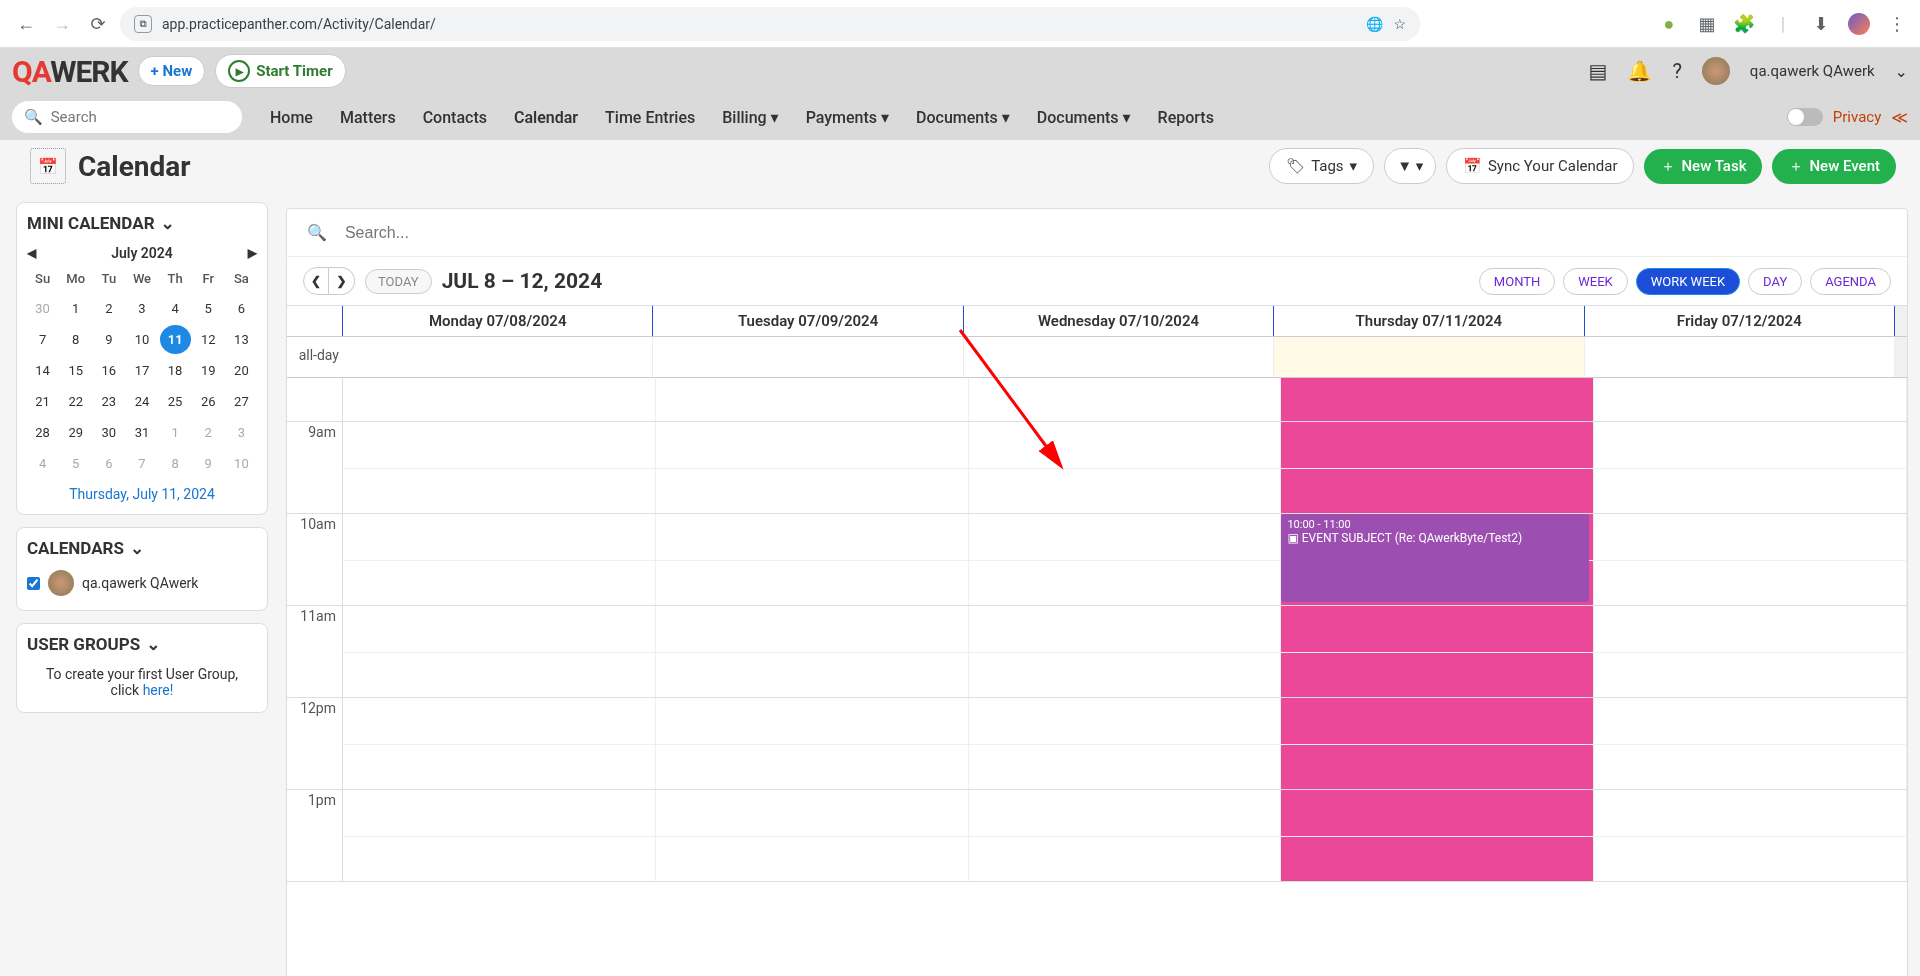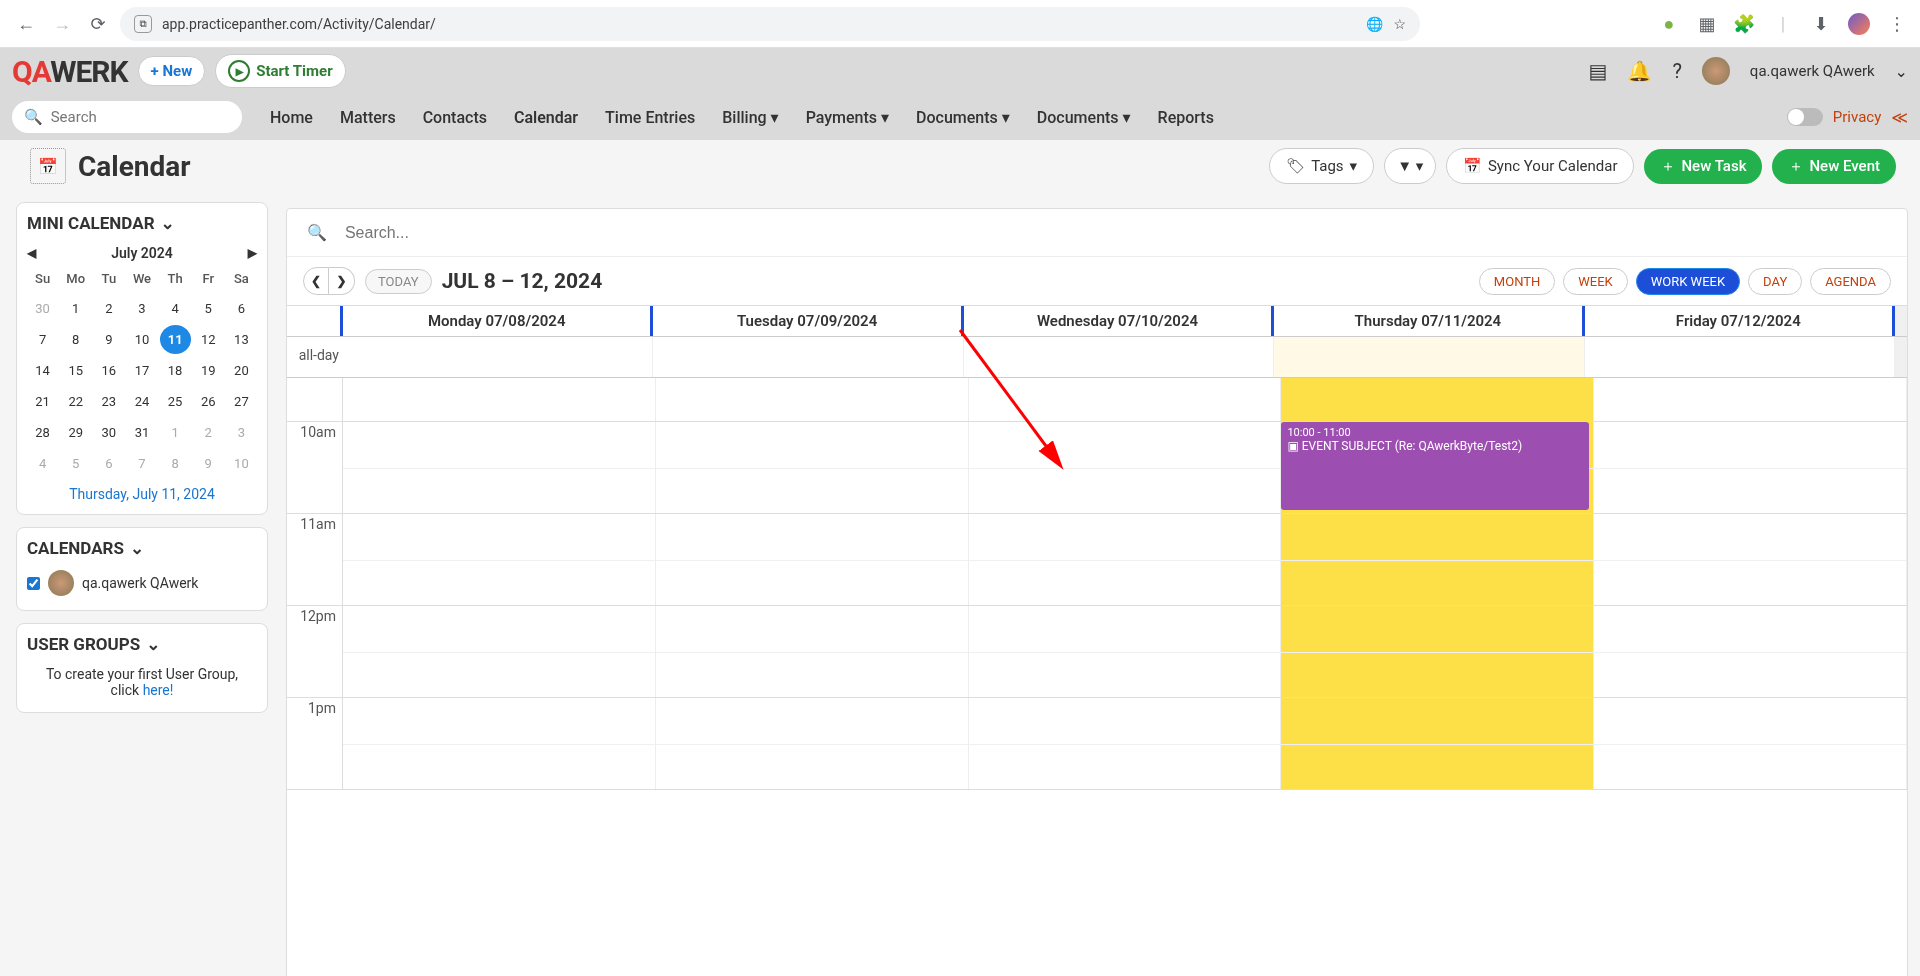--- a/index.html
+++ b/index.html
@@ -75,38 +75,38 @@
 .search-row { padding:14px 20px; border-bottom:1px solid #eee; display:flex; align-items:center; gap:18px;}
 .search-row input { border:none; outline:none; font-size:16px; flex:1;}
 .toolbar-row { display:flex; align-items:center; padding:10px 16px; gap:10px;}
 .nav-arrows { display:flex;}
 .nav-arrow-btn { width:26px; height:28px; border:1px solid #ccc; background:#fff; display:flex; align-items:center; justify-content:center; cursor:pointer; font-size:12px; font-weight:700;}
 .nav-arrow-btn:first-child { border-radius:14px 0 0 14px;}
 .nav-arrow-btn:last-child { border-radius:0 14px 14px 0; border-left:none;}
 .today-btn { border:1px solid #ccc; background:#f7f7f7; color:#888; border-radius:14px; padding:4px 12px; font-size:13px; cursor:pointer;}
 .date-range { font-size:21px; font-weight:700; margin-left:0;}
 .view-switch { margin-left:auto; display:flex; gap:8px;}
-.view-btn { border:1px solid #ccc; border-radius:14px; padding:5px 14px; font-size:13px; cursor:pointer; background:#fff; color:#c2410c;}
+.view-btn { border:1px solid #ccc; border-radius:14px; padding:5px 14px; font-size:13px; cursor:pointer; background:#fff; color:#6d28d9;}
 .view-btn.active { background:#1d4ed8; color:#fff; border-color:#1e88e5;}
 
 
 .cal-grid { flex:1; display:flex; flex-direction:column; overflow:hidden; border-top:1px solid #ddd;}
 .day-headers { display:grid; grid-template-columns: 56px repeat(5,1fr) 12px; border-bottom:1px solid #ccc;}
-.day-header { padding:6px 4px; text-align:center; font-weight:600; font-size:15px; border-right:3px solid #1d4ed8;}
+.day-header { padding:6px 4px; text-align:center; font-weight:600; font-size:15px; border-right:1px solid #1d4ed8;}
 .allday-row { display:grid; grid-template-columns: 56px repeat(5,1fr) 12px; border-bottom:1px solid #ccc;}
 .allday-label { font-size:14px; padding:10px 4px; text-align:right; color:#555;}
 .allday-cell { border-right:1px solid #eee; min-height:40px;}
 .allday-cell.today { background:#fff9e6;}
 .time-grid { flex:1; overflow-y:auto; position:relative;}
 .time-rows { position:relative;}
 .time-row { display:grid; grid-template-columns: 56px repeat(5,1fr); height:92px; border-bottom:1px solid #ddd;}
 .time-row:first-child { height:44px;}
 .time-label { font-size:14px; text-align:right; padding:2px 6px 0 0; color:#555; border-right:1px solid #ddd;}
 .time-cell { border-right:1px solid #eee; position:relative;}
-.time-cell.today { background:#fde047;}
+.time-cell.today { background:#ec4899;}
 .half-line { position:absolute; left:0; right:0; top:50%; border-top:1px solid #f0f0f0;}
 
 .event-block { position:absolute; left:0; right:4px; background:#9c4fb0; color:#fff; border-radius:3px; padding:4px 6px; font-size:12px; overflow:hidden; cursor:pointer; z-index:5;}
 .event-time { font-size:11px;}
 .event-title { font-size:12px; line-height:1.2;}
 
 
 .annotation-arrow { position:absolute; z-index:100; pointer-events:none;}
 
 .scroll-gutter { background:#f0f0f0;}
@@ -320,20 +320,38 @@
           <div class="time-rows" id="time-rows">
               <div class="time-row" style="height: 44px;">
                 <div class="time-label"></div>
                 <div class="time-cell"></div>
                 <div class="time-cell"></div>
                 <div class="time-cell"></div>
                 <div class="time-cell today"></div>
                 <div class="time-cell"></div>
               </div>
               <div class="time-row">
+                <div class="time-label">9am</div>
+                <div class="time-cell">
+                  <div class="half-line"></div>
+                </div>
+                <div class="time-cell">
+                  <div class="half-line"></div>
+                </div>
+                <div class="time-cell">
+                  <div class="half-line"></div>
+                </div>
+                <div class="time-cell today">
+                  <div class="half-line"></div>
+                </div>
+                <div class="time-cell">
+                  <div class="half-line"></div>
+                </div>
+              </div>
+              <div class="time-row">
                 <div class="time-label">10am</div>
                 <div class="time-cell">
                   <div class="half-line"></div>
                 </div>
                 <div class="time-cell">
                   <div class="half-line"></div>
                 </div>
                 <div class="time-cell">
                   <div class="half-line"></div>
                 </div>

